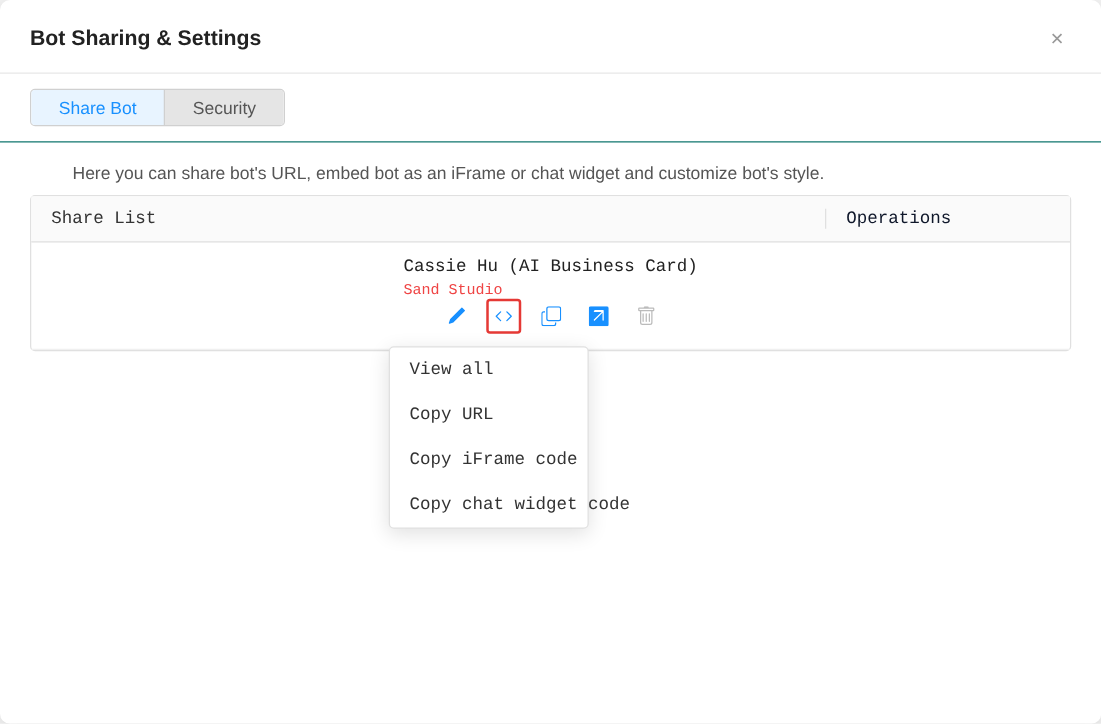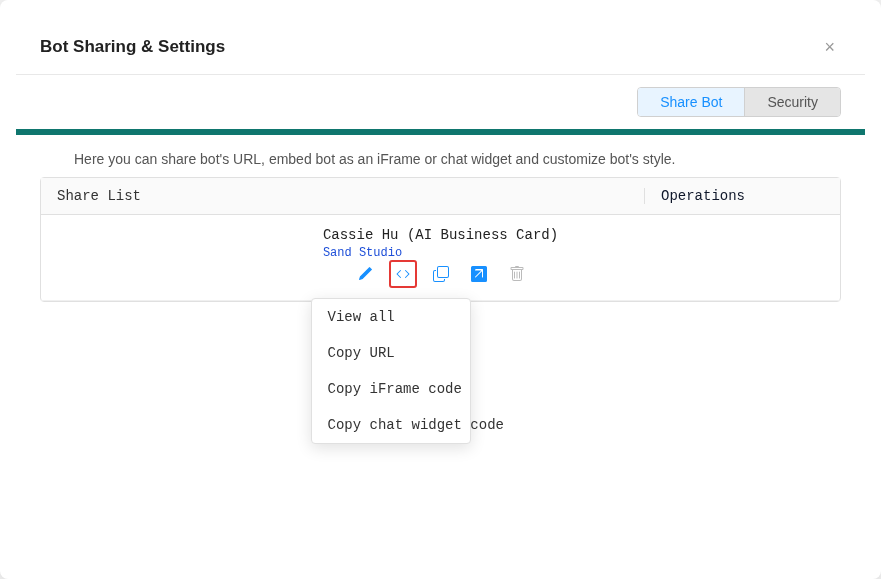--- a/index.html
+++ b/index.html
@@ -12,21 +12,21 @@
       min-height: 100vh;
       font-size: 14px;
     }
     .modal {
       background: #fff;
       border-radius: 8px;
       width: 881px;
       min-height: 579px;
       box-shadow: 0 4px 24px rgba(0,0,0,0.15);
       position: relative;
-      padding: 16px;
+      padding: 0;
       display: flex;
       flex-direction: column;
     }
     .modal-header {
       display: flex;
       align-items: center;
       justify-content: space-between;
       padding: 20px 24px 16px 24px;
       border-bottom: 1px solid #e8e8e8;
     }
@@ -40,23 +40,23 @@
       color: #999;
       font-size: 18px;
       line-height: 1;
       background: none;
       border: none;
       padding: 2px 6px;
     }
     .tabs-row {
       display: flex;
       align-items: center;
-      justify-content: flex-end;
+      justify-content: space-between;
       padding: 12px 24px;
-      border-bottom: 6px solid #0f766e;
+      border-bottom: 1px solid #0f766e;
       gap: 35px;
     }
     .tabs {
       display: flex;
       border: 1px solid #d0d0d0;
       border-radius: 4px;
       overflow: hidden;
     }
     .tab {
       padding: 6px 22px;
@@ -118,21 +118,21 @@
     .table-row {
       display: flex;
       align-items: center;
       padding: 12px 16px;
       border-bottom: 1px solid #f0f0f0;
       position: relative;
       flex-direction: column;
     }
     .row-info { flex: 1; }
     .row-name { font-size: 14px; color: #222; margin-bottom: 3px; }
-    .row-sub { font-size: 12px; color: #1d4ed8; }
+    .row-sub { font-size: 12px; color: #ef4444; }
     .row-ops {
       width: 180px;
       display: flex;
       align-items: center;
       gap: 10px;
       justify-content: flex-end;
       position: relative;
     }
     .op-icon {
       cursor: pointer;

